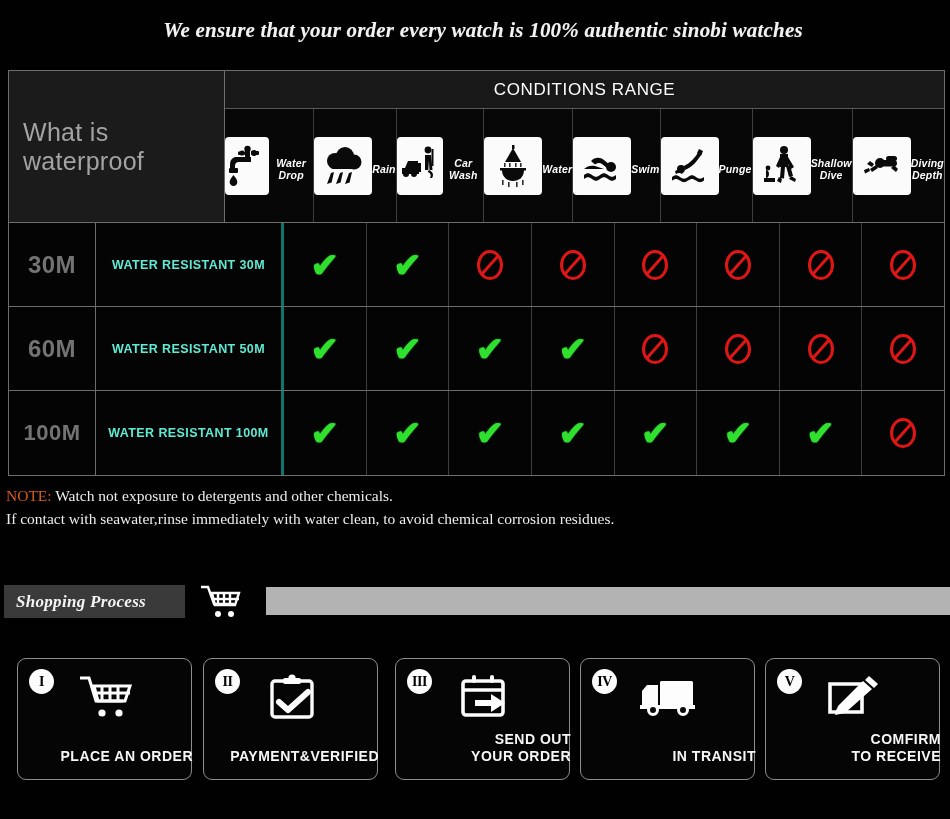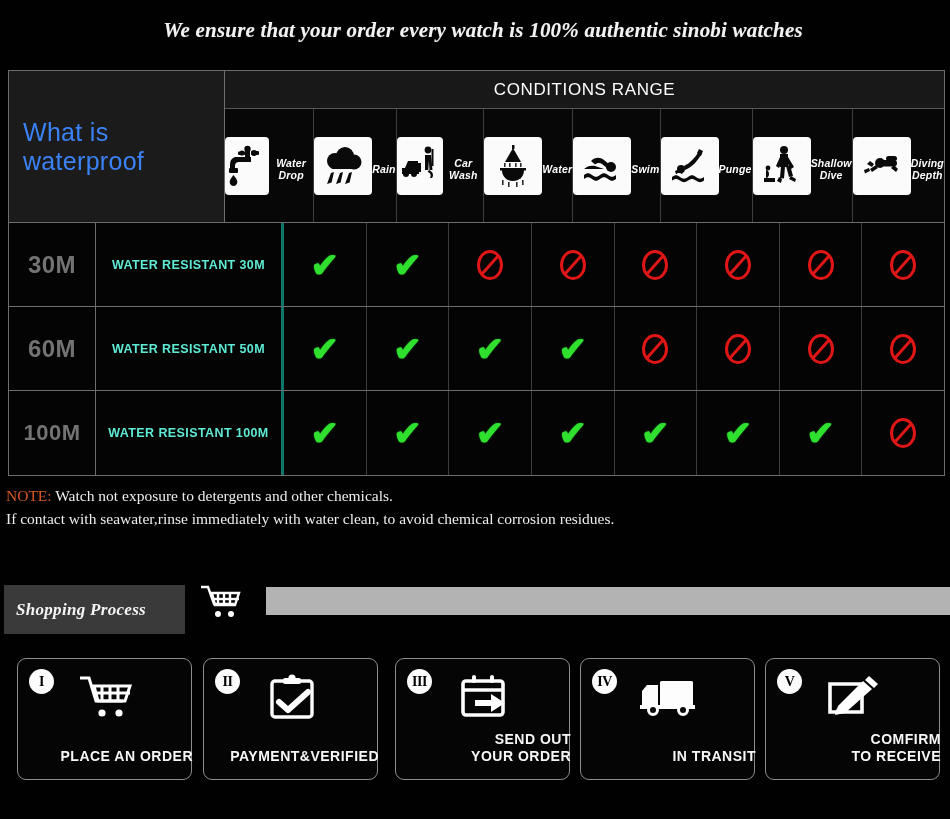--- a/index.html
+++ b/index.html
@@ -46,21 +46,21 @@
   }
   .wp-title-cell {
     width: 275px;
     background: #1b1b1b;
     border-right: 1px solid #6d6d6d;
     display: flex;
     align-items: center;
     padding-left: 14px;
   }
   .wp-title-cell span {
-    color: #3b82f6;
+    color: #a3a3a3;
     font-size: 25px;
     font-weight: 400;
     letter-spacing: .3px;
   }
   .wp-cond {
     flex: 1;
     display: flex;
     flex-direction: column;
   }
   .wp-cond-title {
@@ -190,21 +190,21 @@
 
   
   .sp-bar {
     position: absolute;
     left: 0; top: 585px;
     width: 950px; height: 33px;
   }
   .sp-label {
     position: absolute;
     left: 4px; top: 0;
-    width: 181px; height: 49px;
+    width: 181px; height: 33px;
     background: #3a3a3a;
     display: flex;
     align-items: center;
     padding-left: 12px;
     color: #f4f4f4;
     font-family: "Liberation Serif", serif;
     font-style: italic;
     font-weight: 700;
     font-size: 17px;
     letter-spacing: .3px;

